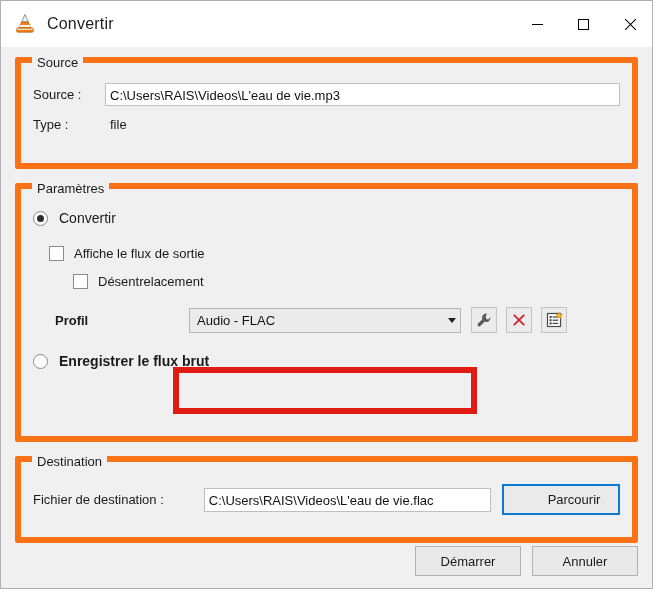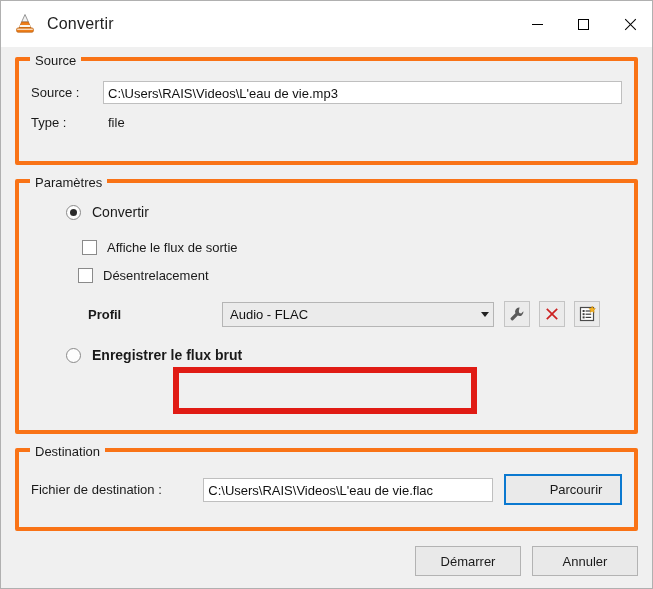--- a/index.html
+++ b/index.html
@@ -99,21 +99,21 @@
   
   #content {
     flex: 1;
     padding: 10px 14px 0 14px;
     box-sizing: border-box;
     position: relative;
   }
 
   
   .group {
-    border: 4px solid #f97316;
+    border: 6px solid #f97316;
     border-radius: 2px;
     position: relative;
     margin-bottom: 14px;
     background: transparent;
   }
   .group-title {
     position: absolute;
     top: -8px;
     left: 11px;
     background: #f0f0f0;
@@ -277,34 +277,34 @@
           <span class="lbl" style="width:72px;">Source :</span>
           <div class="textfield" style="flex:1;">C:\Users\RAIS\Videos\L'eau de vie.mp3</div>
         </div>
         <div class="row">
           <span class="lbl" style="width:72px;">Type :</span>
           <span class="lbl" style="padding-left:5px;">file</span>
         </div>
       </div>
     </div>
 
-    <div class="group" style="height:247px;padding-left:35px;">
+    <div class="group" style="height:247px;">
       <span class="group-title">Paramètres</span>
       <div class="group-body" style="padding-top:21px;">
 
         <div class="row" style="gap:11px; margin-bottom:20px;">
           <span class="radio checked"></span>
           <span class="lbl" style="font-size:14px;">Convertir</span>
         </div>
 
         <div class="row" style="gap:10px; margin-left:16px; margin-bottom:13px;">
           <span class="checkbox"></span>
           <span class="lbl">Affiche le flux de sortie</span>
         </div>
-        <div class="row" style="gap:10px; margin-left:12px; margin-bottom:18px;">
+        <div class="row" style="gap:10px; margin-left:40px; margin-bottom:18px;">
           <span class="checkbox"></span>
           <span class="lbl">Désentrelacement</span>
         </div>
 
         <div class="row" style="margin-left:22px; margin-bottom:20px;">
           <span class="lbl" style="width:134px;font-weight:bold;">Profil</span>
           <div class="combo" style="width:272px;">
             <span>Audio - FLAC</span>
             <span class="combo-arrow"></span>
           </div>

